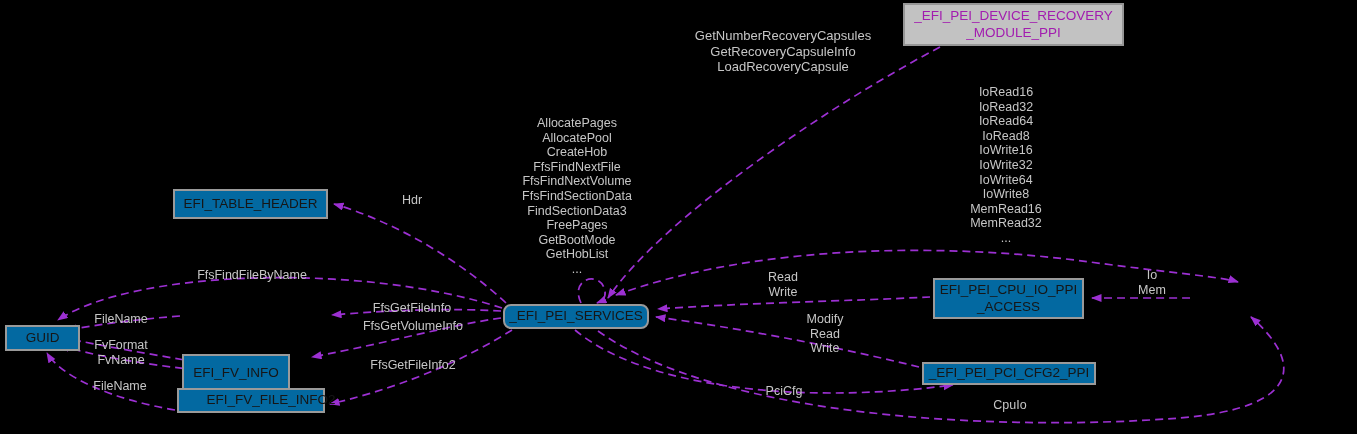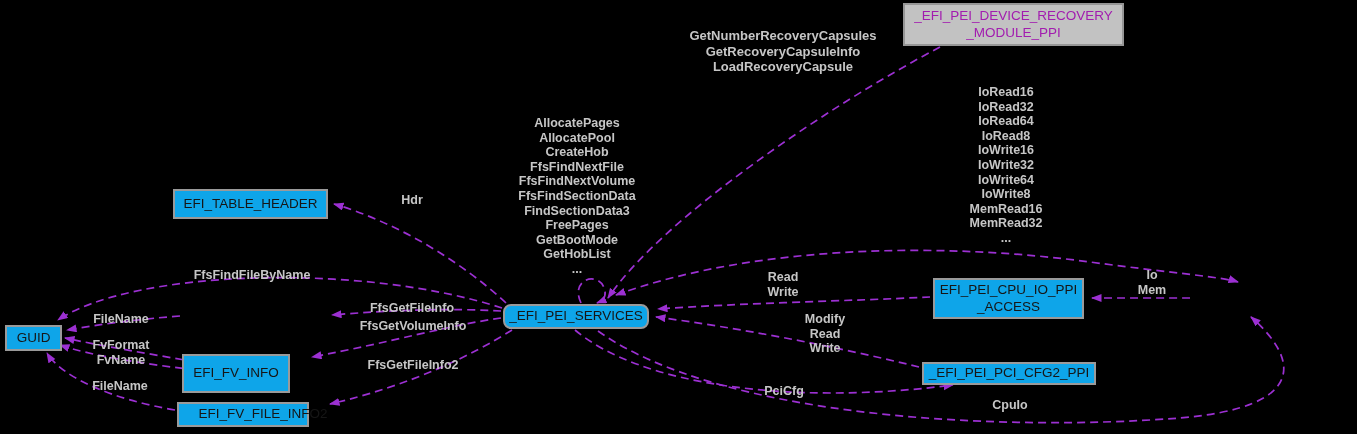--- a/index.html
+++ b/index.html
@@ -6,41 +6,41 @@
   #canvas{
     position:relative;
     width:1357px;height:434px;
     background:#000000;
     font-family:"Liberation Sans", sans-serif;
     overflow:hidden;
   }
   #edges{position:absolute;left:0;top:0;width:1357px;height:434px;}
   .node{
     position:absolute;
-    background:#0ea5e9;
+    background:#0369a1;
     border:2px solid #9a9a9a;
     color:#161616;
     font-size:13.5px;
     display:flex;align-items:center;justify-content:center;
     text-align:center;
     white-space:pre-line;
     box-sizing:border-box;
     line-height:1.25;
     cursor:pointer;
   }
   .node.highlight{
     background:#c2c2c2;
     border:2px solid #969696;
     color:#a21caf;
   }
   .edge-label{
     position:absolute;
     color:#c6c6c6;
     font-size:12.5px;
-    font-weight:bold;
+    font-weight:normal;
     line-height:14.6px;
     text-align:center;
     white-space:pre-line;
     transform:translateX(-50%);
   }
 </style>
 </head>
 <body>
 
 <div id="canvas">
@@ -73,26 +73,26 @@
       <path d="M 501 318 C 450 325, 392 342, 312 357" marker-end="url(#arrow)"></path>
       <path d="M 512 330 C 472 355, 412 385, 330 404" marker-end="url(#arrow)"></path>
     </g>
   </svg>
 
   <div class="node highlight" style="left:903px;top:3px;width:221px;height:43px;">_EFI_PEI_DEVICE_RECOVERY
 _MODULE_PPI</div>
 
   <div class="node" style="left:173px;top:189px;width:155px;height:30px;">EFI_TABLE_HEADER</div>
 
-  <div class="node" style="left:5px;top:325px;width:57px;height:26px;">GUID</div>
+  <div class="node" style="left:5px;top:325px;width:75px;height:26px;">GUID</div>
 
 
   <div class="node" style="left:182px;top:354px;width:108px;height:39px;">EFI_FV_INFO</div>
 
-  <div class="node" style="left:177px;top:402px;width:132px;height:25px;padding-left:40px;">EFI_FV_FILE_INFO2</div>
+  <div class="node" style="left:177px;top:388px;width:148px;height:25px;padding-left:40px;">EFI_FV_FILE_INFO2</div>
 
   <div class="node" style="left:503px;top:304px;width:146px;height:25px;border-radius:8px;">_EFI_PEI_SERVICES</div>
 
   <div class="node" style="left:933px;top:278px;width:151px;height:41px;">EFI_PEI_CPU_IO_PPI
 _ACCESS</div>
 
 
   <div class="node" style="left:922px;top:362px;width:174px;height:23px;">_EFI_PEI_PCI_CFG2_PPI</div>
 
   <div class="edge-label" style="left:783px;top:28px;font-size:13px;line-height:15.5px;">GetNumberRecoveryCapsules

